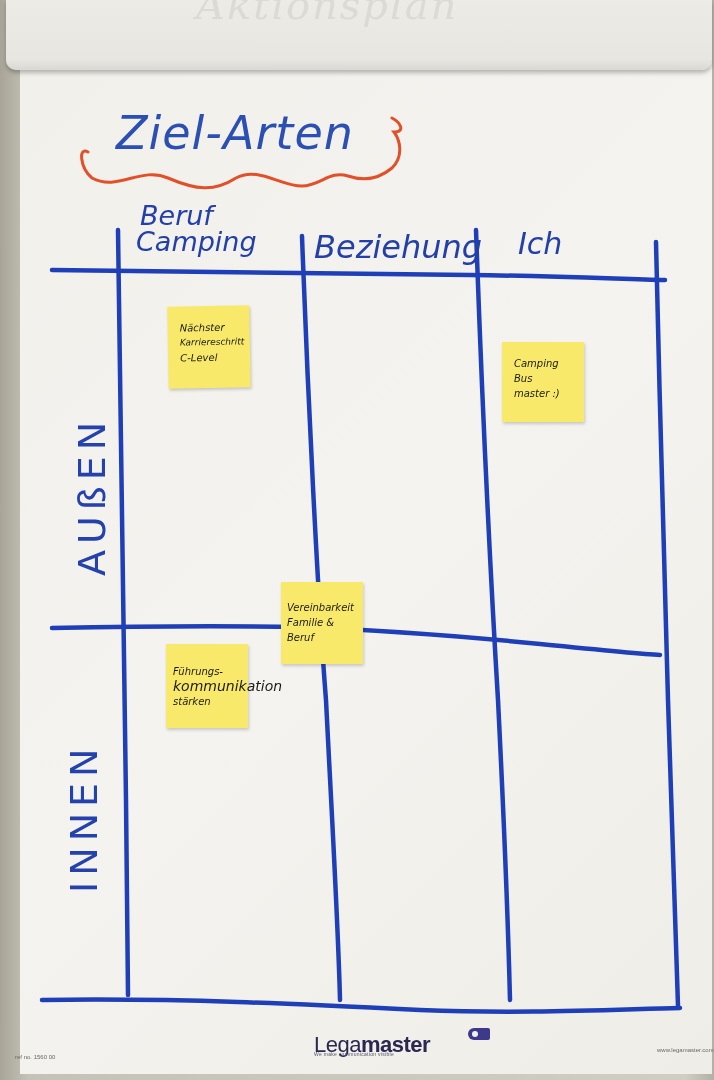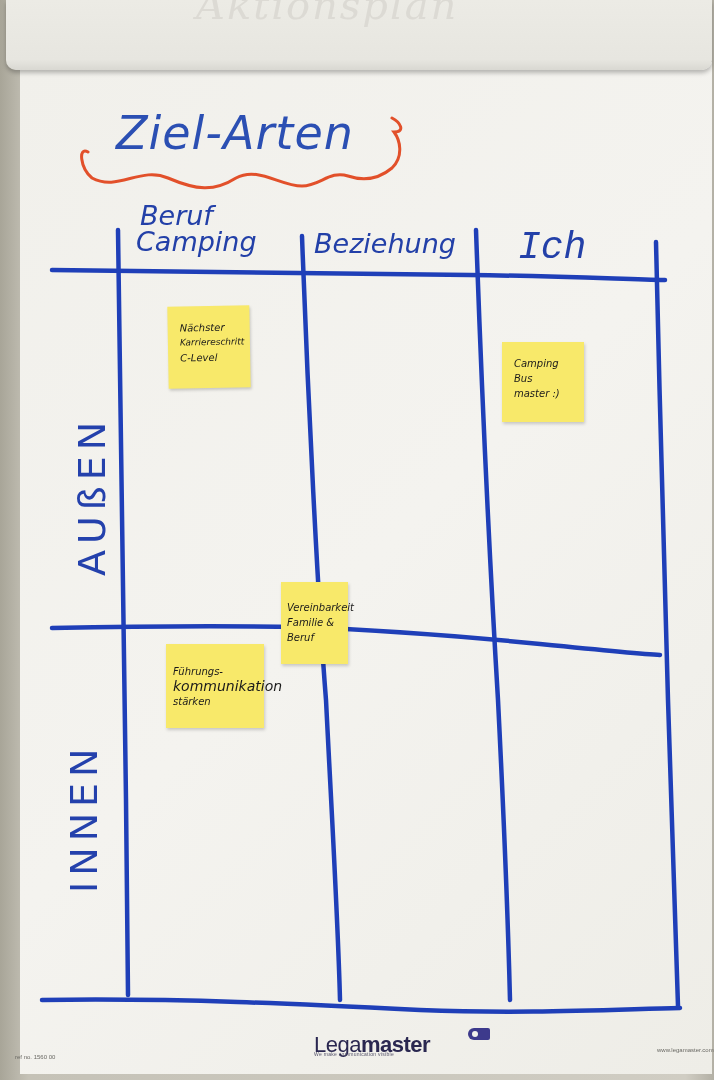--- a/index.html
+++ b/index.html
@@ -49,45 +49,45 @@
   <path d="M476 230 C482 400, 492 600, 498 700 C504 820, 508 920, 510 1000" fill="none" stroke="#1f3fb8" stroke-width="4.5" stroke-linecap="round"></path>
   <path d="M656 242 C660 400, 664 600, 668 700 C672 820, 676 920, 678 1006" fill="none" stroke="#1f3fb8" stroke-width="4.5" stroke-linecap="round"></path>
 </svg>
 
 <div class="title">Ziel-Arten</div>
 
 <div class="col-header" style="left:136px; top:203px; font-size:27px; line-height:26px;">
   <div style="padding-left:4px;">Beruf</div>
   <div>Camping</div>
 </div>
-<div class="col-header" style="left:314px; top:228px; font-size:27px;font-style:italic;">Beziehung</div>
-<div class="col-header" style="left:518px; top:226px; font-size:38px;font-family:Liberation Mono, monospace;">Ich</div>
+<div class="col-header" style="left:314px; top:228px; font-size:32px;font-style:italic;">Beziehung</div>
+<div class="col-header" style="left:518px; top:226px; font-size:30px;">Ich</div>
 
 <div class="row-label" style="left:70px; top:576px;">AUßEN</div>
 <div class="row-label" style="left:62px; top:893px;">INNEN</div>
 
 <div class="sticky" style="left:168px; top:306px; width:82px; height:82px; transform:rotate(-1deg);">
   <span class="line">Nächster</span>
   <span class="line" style="font-size:9px;">Karriereschritt</span>
   <span class="line">C-Level</span>
 </div>
 
 <div class="sticky" style="left:502px; top:342px; width:82px; height:80px; ">
   <span class="line">Camping</span>
   <span class="line">Bus</span>
   <span class="line">master :)</span>
 </div>
 
-<div class="sticky" style="left:281px; top:582px; width:67px; height:82px; padding-top:18px; padding-left:6px;">
+<div class="sticky" style="left:281px; top:582px; width:82px; height:82px; padding-top:18px; padding-left:6px;">
   <span class="line">Vereinbarkeit</span>
   <span class="line">Familie &amp;</span>
   <span class="line">Beruf</span>
 </div>
 
-<div class="sticky" style="left:166px; top:644px; width:98px; height:84px; padding-top:20px; padding-left:7px;">
+<div class="sticky" style="left:166px; top:644px; width:82px; height:84px; padding-top:20px; padding-left:7px;">
   <span class="line">Führungs-</span>
   <span class="line" style="font-size:14px;">kommunikation</span>
   <span class="line">stärken</span>
 </div>
 
 <div class="footer-logo">
   <span class="logo-text"><span>Lega</span><b>master</b></span>
   <span class="logo-icon"></span>
 </div>
 <div class="tagline">We make communication visible</div>

